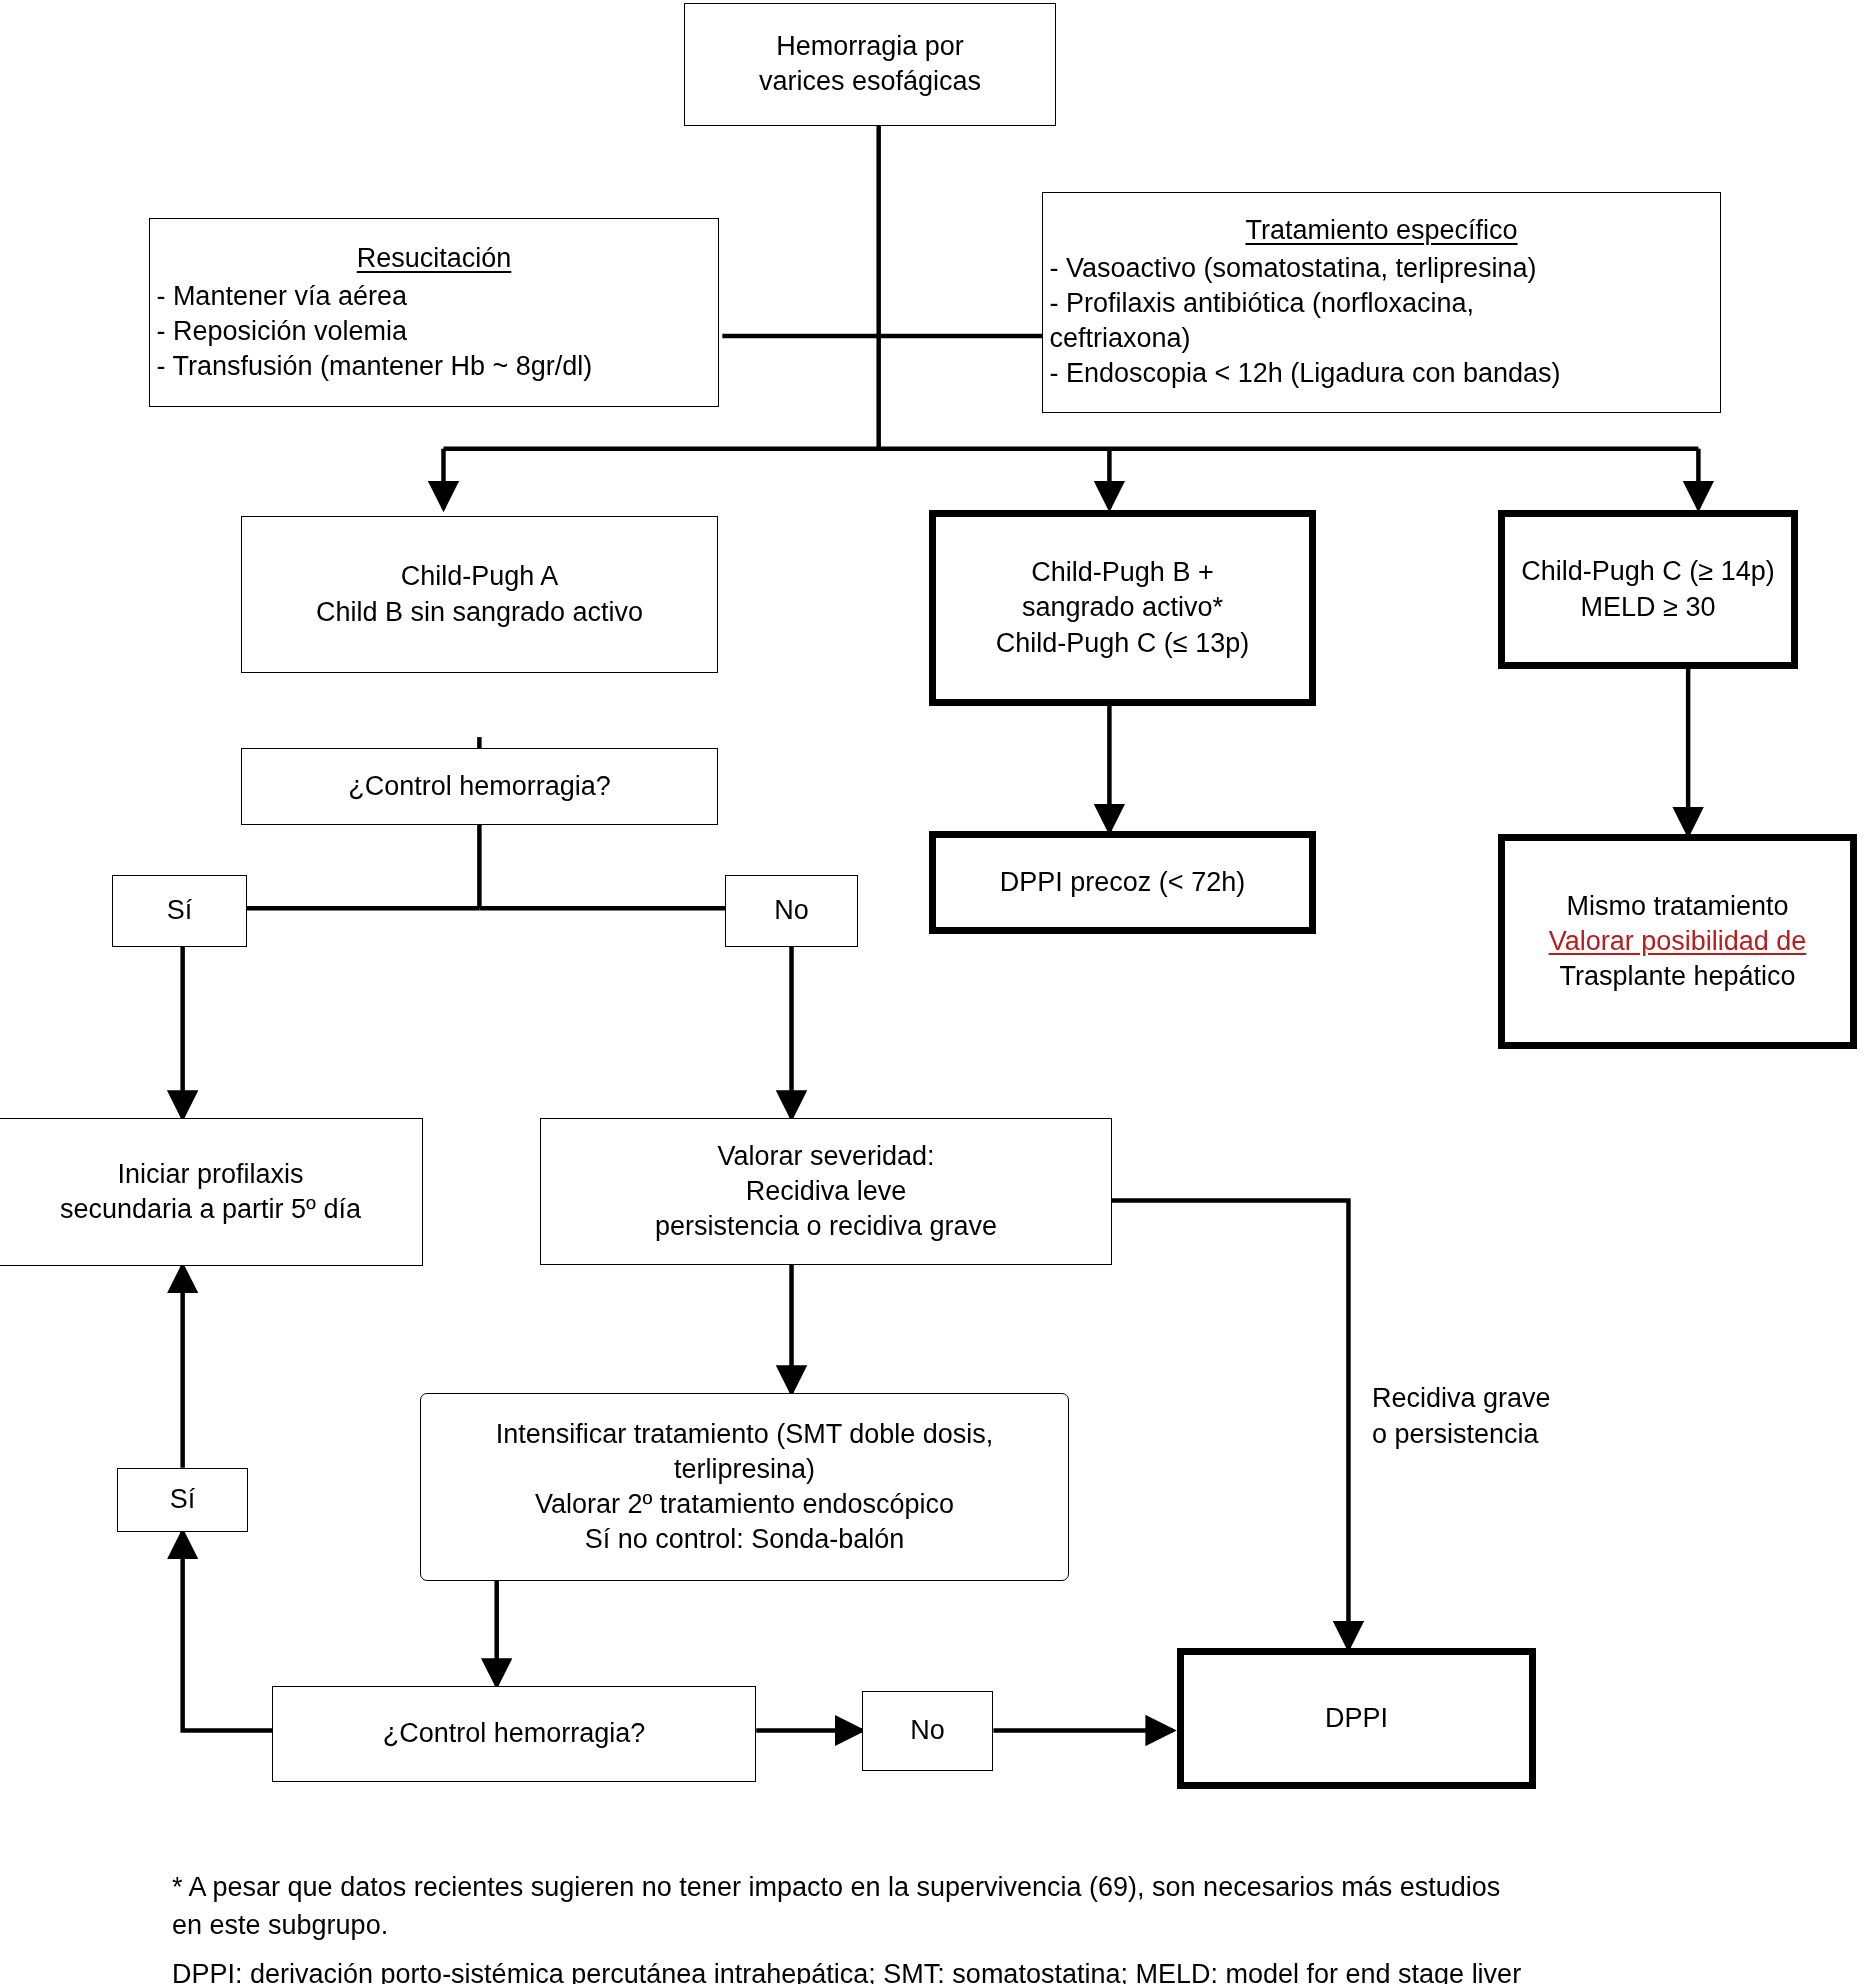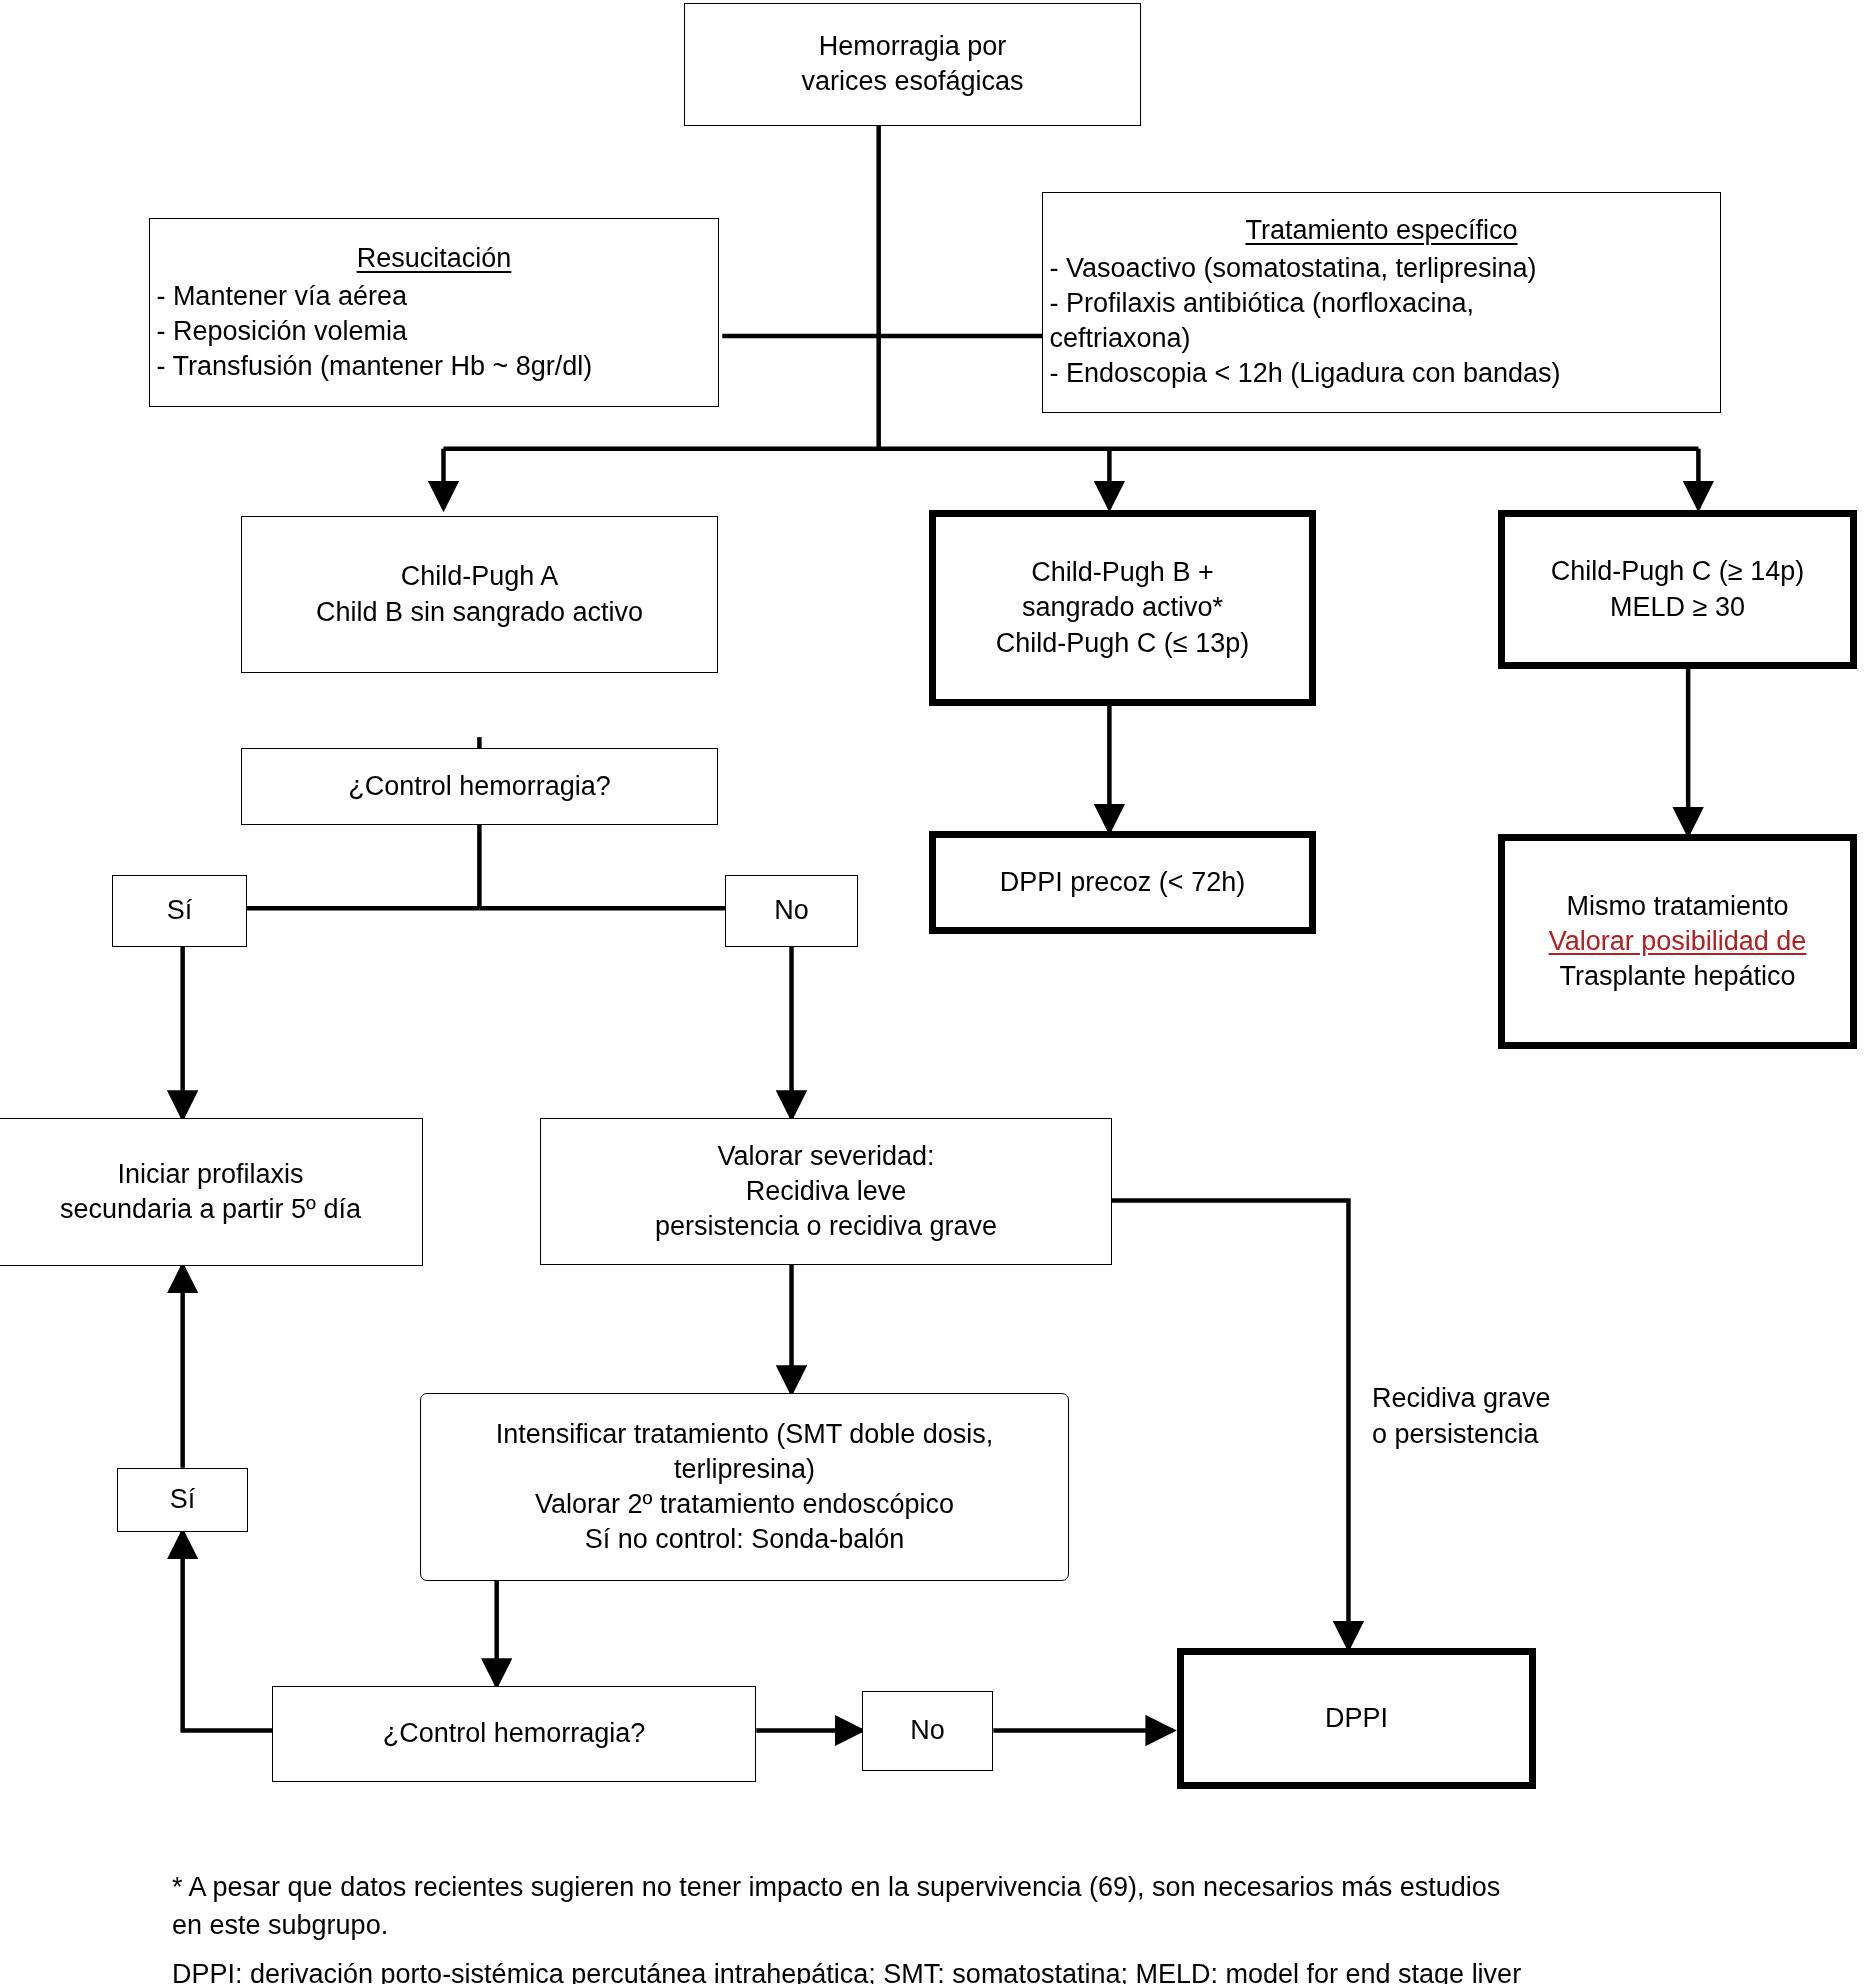--- a/index.html
+++ b/index.html
@@ -124,21 +124,21 @@
       <path d="M 425 2700 L 285 2700 L 285 2390" marker-end="url(#ah)"></path>
 
       <path d="M 285 2290 L 285 1975" marker-end="url(#ah)"></path>
 
       <path d="M 1180 2700 L 1345 2700" marker-end="url(#ah)"></path>
 
       <path d="M 1550 2700 L 1830 2700" marker-end="url(#ah)"></path>
     </g>
   </svg>
 
-  <div class="node" style="left:684px; top:2.6px; width:457px; height:123px;">
+  <div class="node" style="left:684px; top:2.6px; width:372px; height:123px;">
     <span class="ln">Hemorragia por</span>
     <span class="ln">varices esofágicas</span>
   </div>
 
   <div class="node left-align" style="left:149px; top:218px; width:570px; height:189px;">
     <span class="hdr">Resucitación</span>
     <span class="ln">- Mantener vía aérea</span>
     <span class="ln">- Reposición volemia</span>
     <span class="ln">- Transfusión (mantener Hb ~ 8gr/dl)</span>
   </div>
@@ -155,21 +155,21 @@
     <span class="ln">Child-Pugh A</span>
     <span class="ln">Child B sin sangrado activo</span>
   </div>
 
   <div class="node thick" style="left:929px; top:510px; width:387px; height:196px;">
     <span class="ln">Child-Pugh B +</span>
     <span class="ln">sangrado activo*</span>
     <span class="ln">Child-Pugh C (≤ 13p)</span>
   </div>
 
-  <div class="node thick" style="left:1498px; top:510px; width:359px; height:159px;">
+  <div class="node thick" style="left:1498px; top:510px; width:300px; height:159px;">
     <span class="ln">Child-Pugh C (≥ 14p)</span>
     <span class="ln">MELD ≥ 30</span>
   </div>
 
   <div class="node" style="left:241px; top:748px; width:477px; height:77px;">
     <span class="ln">¿Control hemorragia?</span>
   </div>
 
   <div class="node" style="left:112px; top:875px; width:135px; height:72px;">
     <span class="ln">Sí</span>

